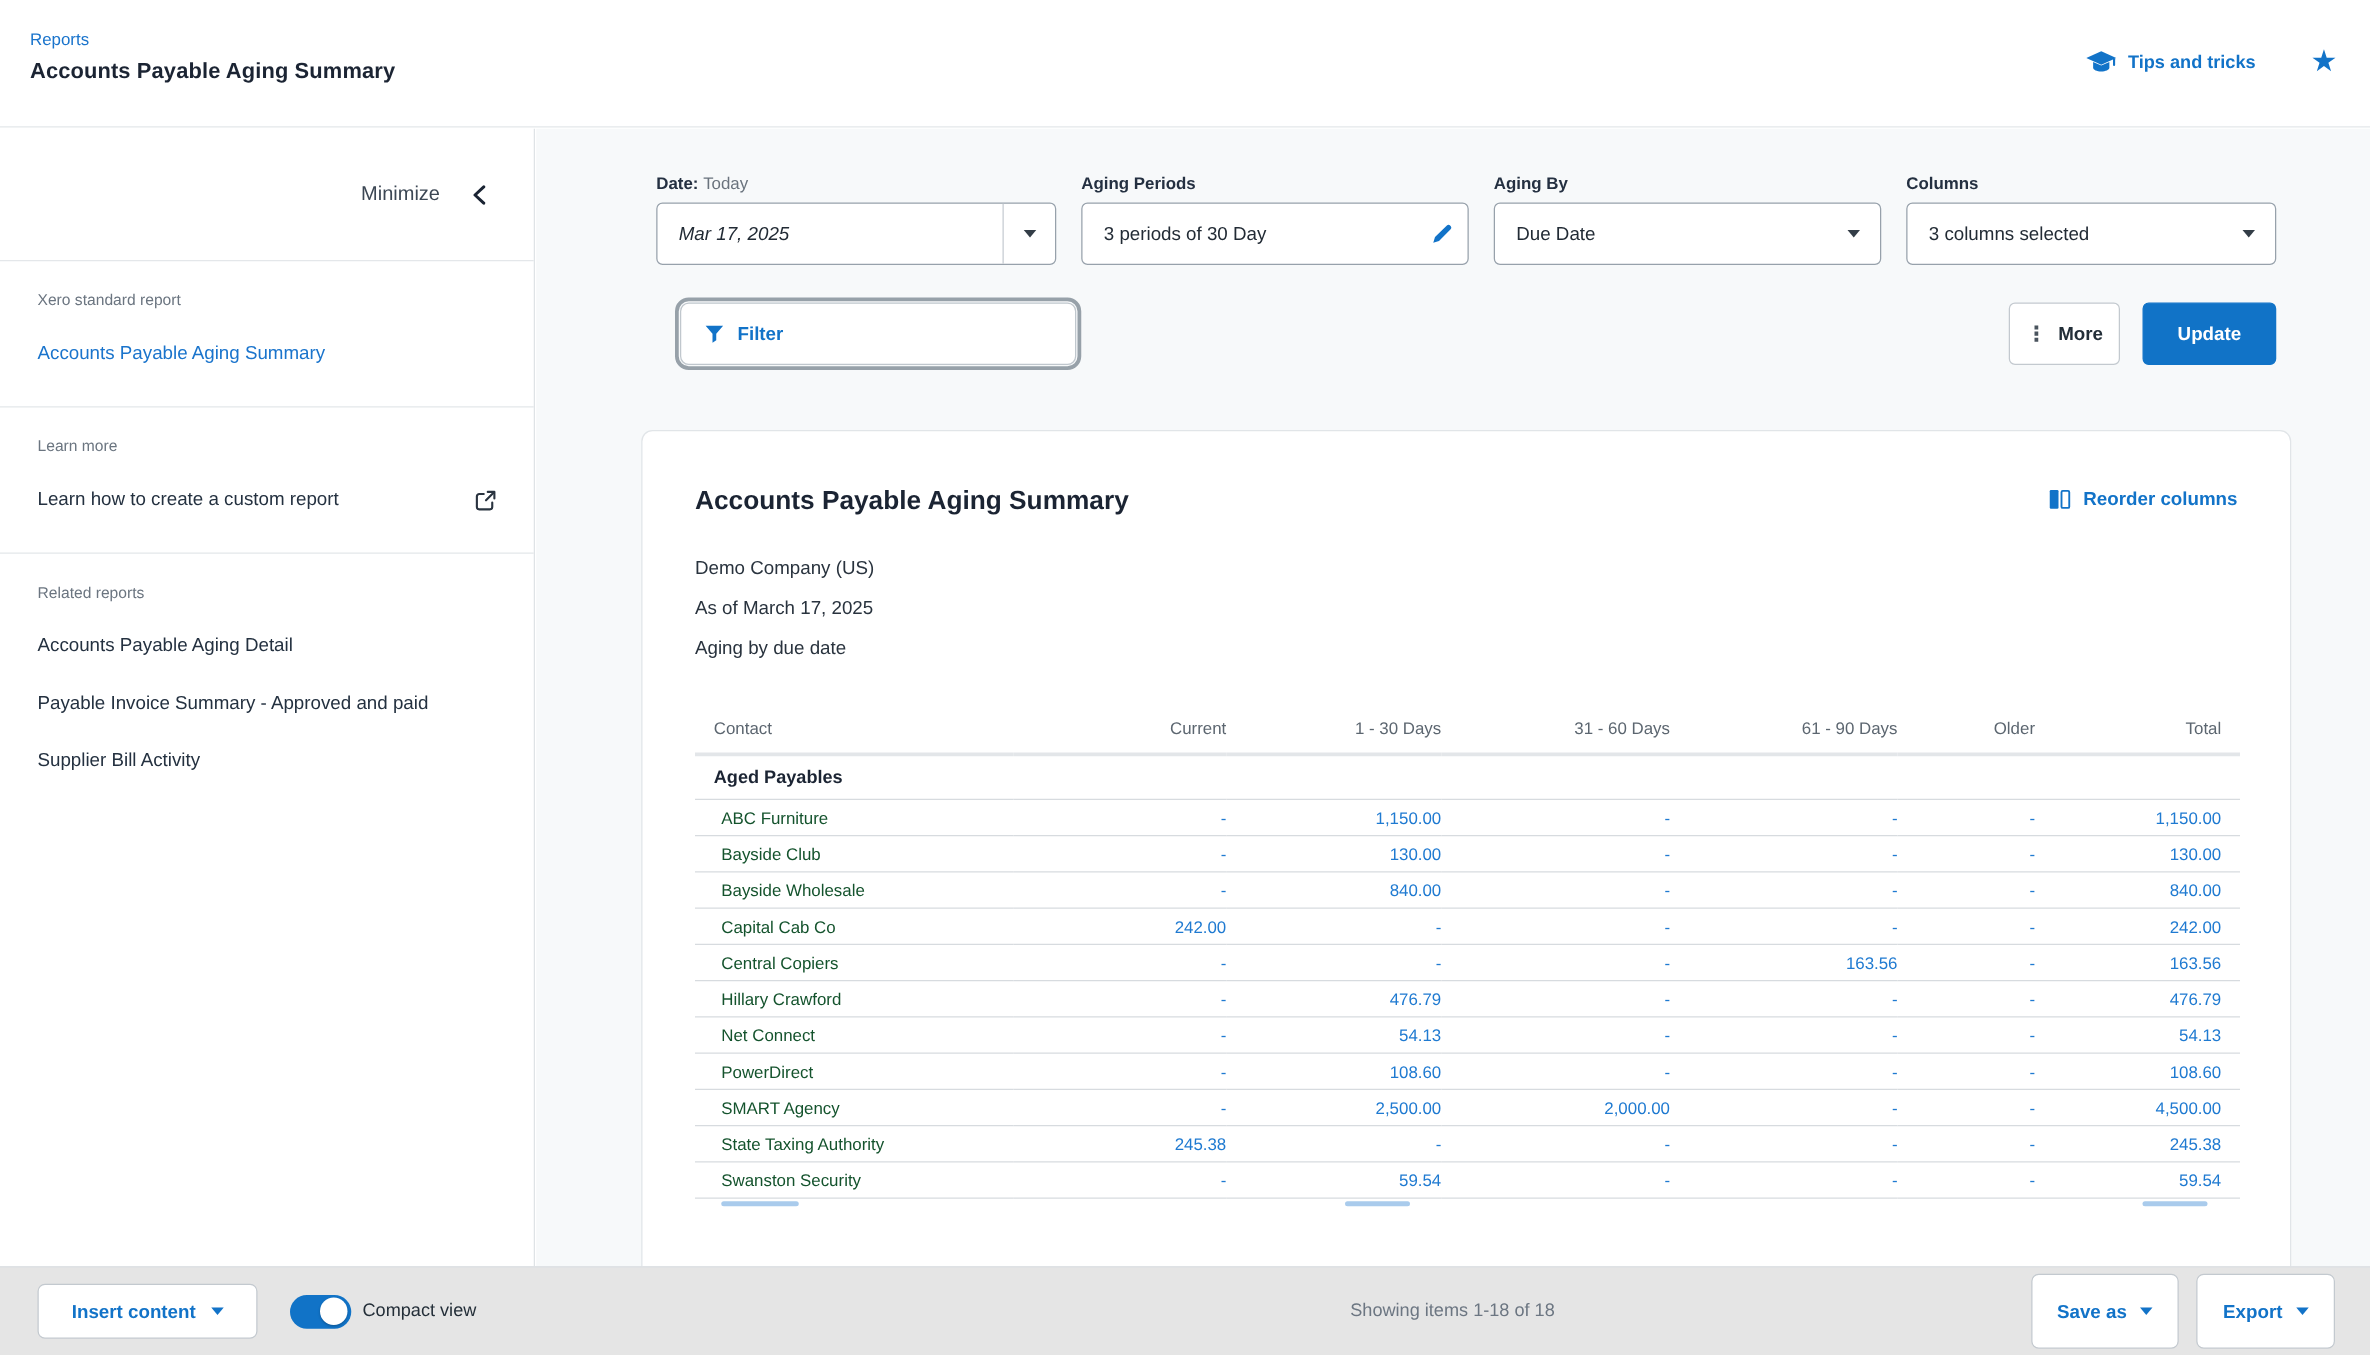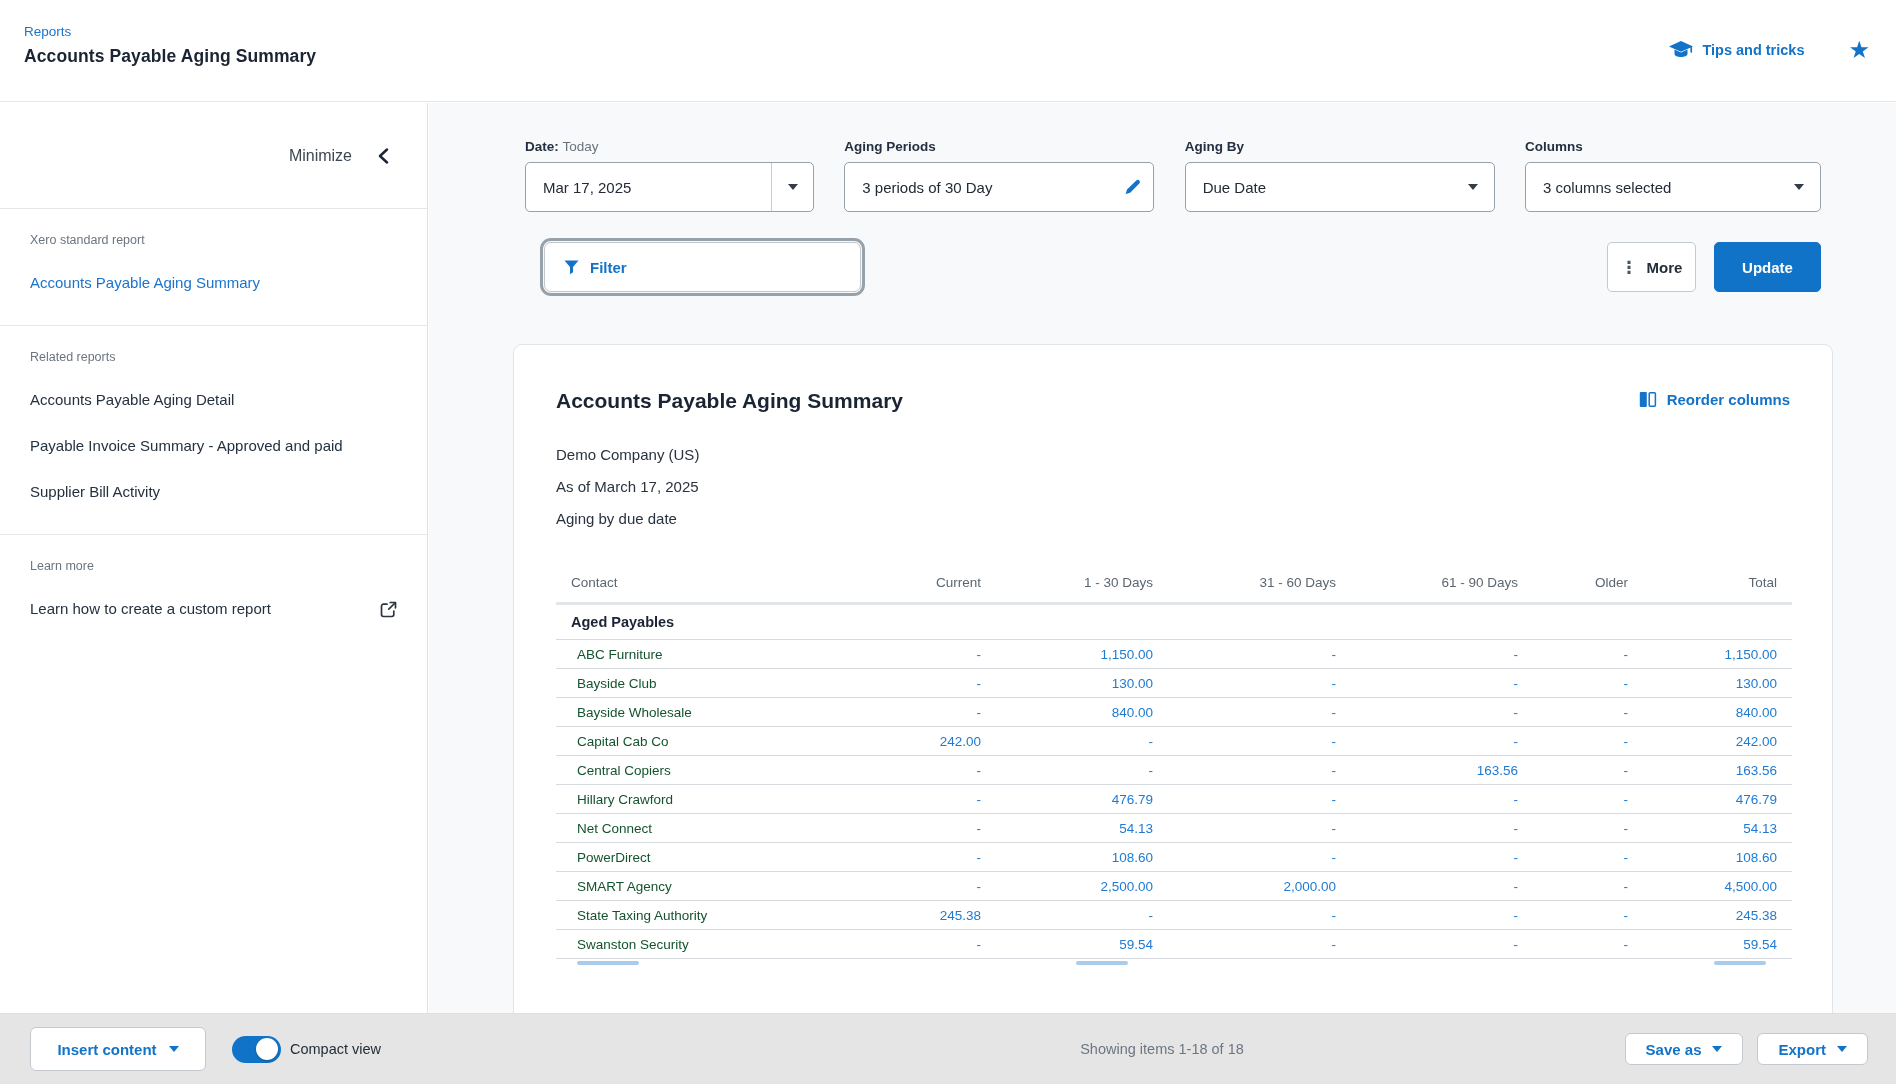--- a/index.html
+++ b/index.html
@@ -40,21 +40,21 @@
   .ctl-row1 { display:flex; justify-content:space-between; }
   .ctl-label { font-size:13.5px; font-weight:700; color:#243041; margin-bottom:8px; }
   .ctl-label .sub { font-weight:400; color:#6a737d; }
   .field { background:#fff; border:1px solid #97a1ab; border-radius:5px; height:50px;
            display:flex; align-items:center; font-size:15px; color:#222b35; cursor:pointer; }
   .field .val { padding-left:17px; flex:1; white-space:nowrap; }
   .caret { width:0; height:0; border-left:5.5px solid transparent; border-right:5.5px solid transparent;
            border-top:6.5px solid #333d47; }
   .field .caret-zone { width:42px; align-self:stretch; display:flex; align-items:center; justify-content:center; }
   .field .caret-zone.split { border-left:1px solid #c6ccd2; }
-  .w-date{width:289px;} .w-ap{width:310px;} .w-ab{width:310px;} .w-col{width:296px;}
+  .w-date{width:320px;font-style:italic;} .w-ap{width:310px;} .w-ab{width:310px;} .w-col{width:296px;}
   .ctl-row2 { display:flex; align-items:flex-end; margin-top:30px; }
   .w-group{width:315px;}
   .filter-btn { margin-left:19px; width:317px; height:50px; background:#fff; border:1px solid #c0c7cd;
                 border-radius:7px; outline:3px solid #97a1a9; outline-offset:1px;
                 display:flex; align-items:center; gap:11px; padding-left:19px;
                 font-size:15px; font-weight:700; color:#1273c8; cursor:pointer; }
   .spacer { flex:1; }
   .btn { height:50px; border-radius:5px; font-size:15px; font-weight:700; cursor:pointer;
          display:flex; align-items:center; justify-content:center; }
   .more-btn { width:89px; background:#fff; border:1px solid #c3c9cf; color:#232e38; gap:9px; }
@@ -91,21 +91,21 @@
                 display:flex; align-items:center; justify-content:center; gap:12px;
                 color:#1273c8; font-size:15px; font-weight:700; cursor:pointer; }
   .caret.blue { border-top-color:#1273c8; border-left-width:5px; border-right-width:5px; border-top-width:6px; }
   .toggle-wrap { display:flex; align-items:center; gap:9px; margin-left:26px; }
   .toggle { width:49px; height:27px; background:#1173c7; border-radius:14px; position:relative; cursor:pointer; }
   .toggle .knob { position:absolute; top:2.5px; right:3px; width:22px; height:22px; background:#fff;
                   border-radius:50%; box-shadow:0 1px 2px rgba(0,0,0,.25); }
   .toggle-label { font-size:14.5px; color:#232e38; }
   .showing { position:absolute; left:428px; right:0; text-align:center; font-size:14.5px; color:#6c7682; }
   .bb-right { margin-left:auto; display:flex; gap:14px; z-index:6; }
-  .bb-btn { height:32px; padding:0 20px; background:#fff; border:1px solid #c3c9cf; border-radius:6px;
+  .bb-btn { height:60px; padding:0 20px; background:#fff; border:1px solid #c3c9cf; border-radius:6px;
             display:flex; align-items:center; gap:11px; color:#1273c8; font-size:15px; font-weight:700; cursor:pointer; }
 </style>
 </head>
 <body>
 
 <div class="app">
 
   <header class="topbar">
     <div>
       <a class="breadcrumb">Reports</a>
@@ -127,37 +127,37 @@
   <aside class="sidebar">
     <div class="sb-minrow">
       <span class="sb-minlabel">Minimize</span>
       <svg width="11" height="16" viewBox="0 0 11 16">
         <polyline points="9,1.5 2,8 9,14.5" fill="none" stroke="#1b2433" stroke-width="2.4" stroke-linecap="round" stroke-linejoin="round"></polyline>
       </svg>
     </div>
     <div class="sb-section">
       <div class="sb-label">Xero standard report</div>
       <a class="sb-link active">Accounts Payable Aging Summary</a>
-    </div>
-    <div class="sb-section">
-      <div class="sb-label">Related reports</div>
-      <a class="sb-link">Accounts Payable Aging Detail</a>
-      <a class="sb-link">Payable Invoice Summary - Approved and paid</a>
-      <a class="sb-link">Supplier Bill Activity</a>
     </div>
     <div class="sb-section">
       <div class="sb-label">Learn more</div>
       <div class="sb-learnrow">
         <a class="sb-link">Learn how to create a custom report</a>
         <svg width="17" height="17" viewBox="0 0 17 17">
           <path d="M7 3.2 H3.4 A1.9 1.9 0 0 0 1.5 5.1 V13.6 A1.9 1.9 0 0 0 3.4 15.5 H11.9 A1.9 1.9 0 0 0 13.8 13.6 V10" fill="none" stroke="#2a3440" stroke-width="1.7" stroke-linecap="round"></path>
           <polyline points="10.2,1.5 15.5,1.5 15.5,6.8" fill="none" stroke="#2a3440" stroke-width="1.7" stroke-linecap="round" stroke-linejoin="round"></polyline>
           <line x1="15" y1="2" x2="8.8" y2="8.2" stroke="#2a3440" stroke-width="1.7" stroke-linecap="round"></line>
         </svg>
       </div>
+    </div>
+    <div class="sb-section">
+      <div class="sb-label">Related reports</div>
+      <a class="sb-link">Accounts Payable Aging Detail</a>
+      <a class="sb-link">Payable Invoice Summary - Approved and paid</a>
+      <a class="sb-link">Supplier Bill Activity</a>
     </div>
   </aside>
 
   <main class="main">
     <div class="controls">
       <div class="ctl-row1">
         <div>
           <div class="ctl-label"><span>Date:</span>
             <span class="sub">Today</span></div>
           <div class="field w-date">

